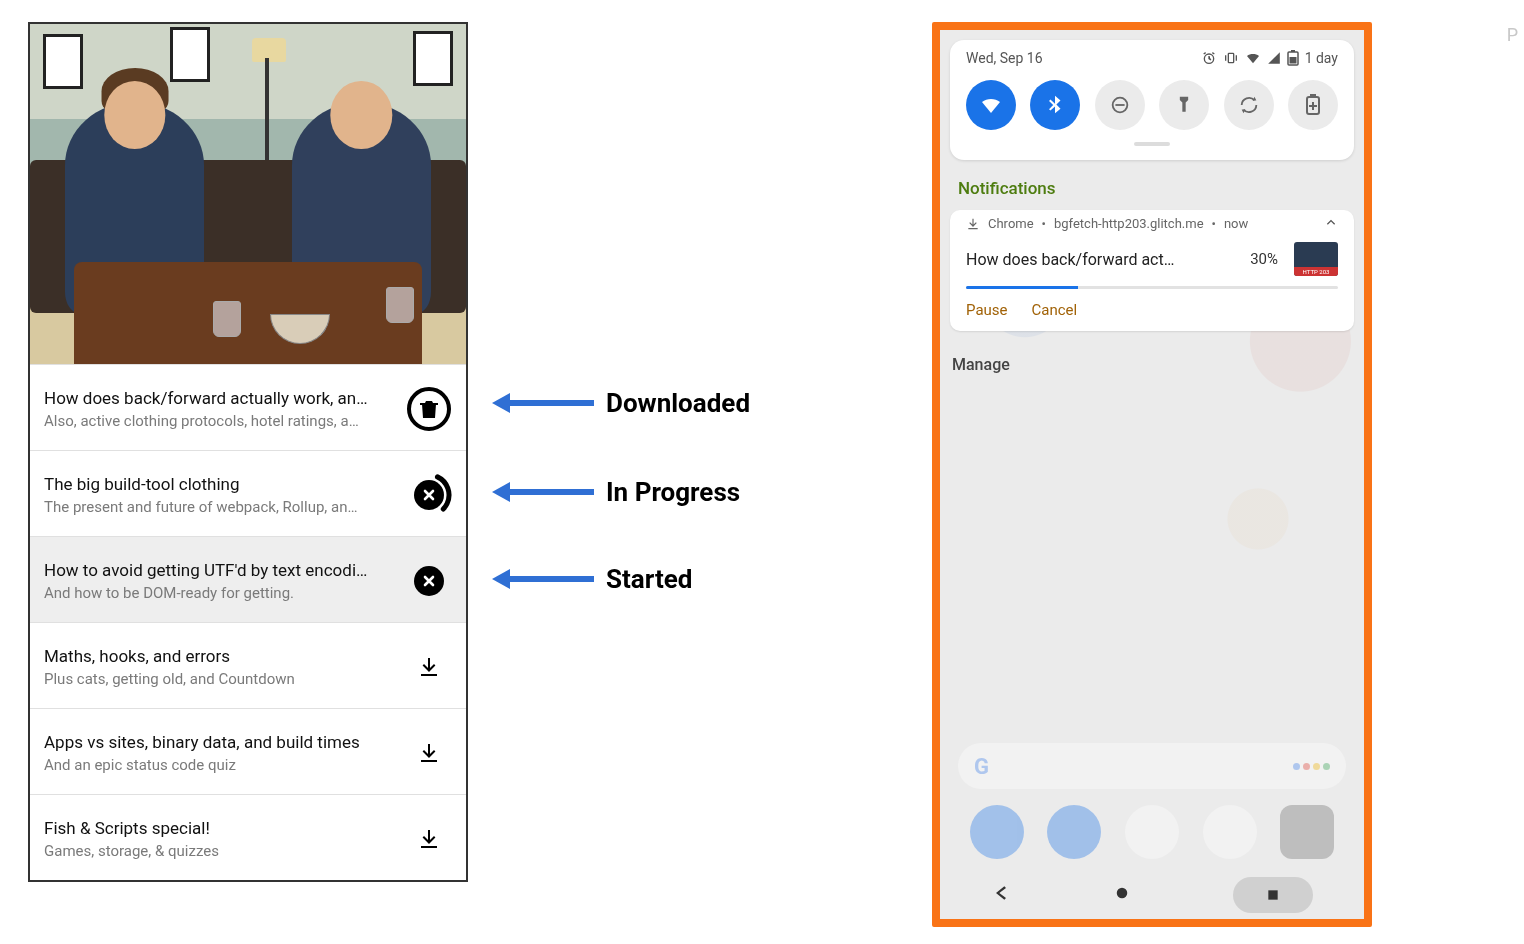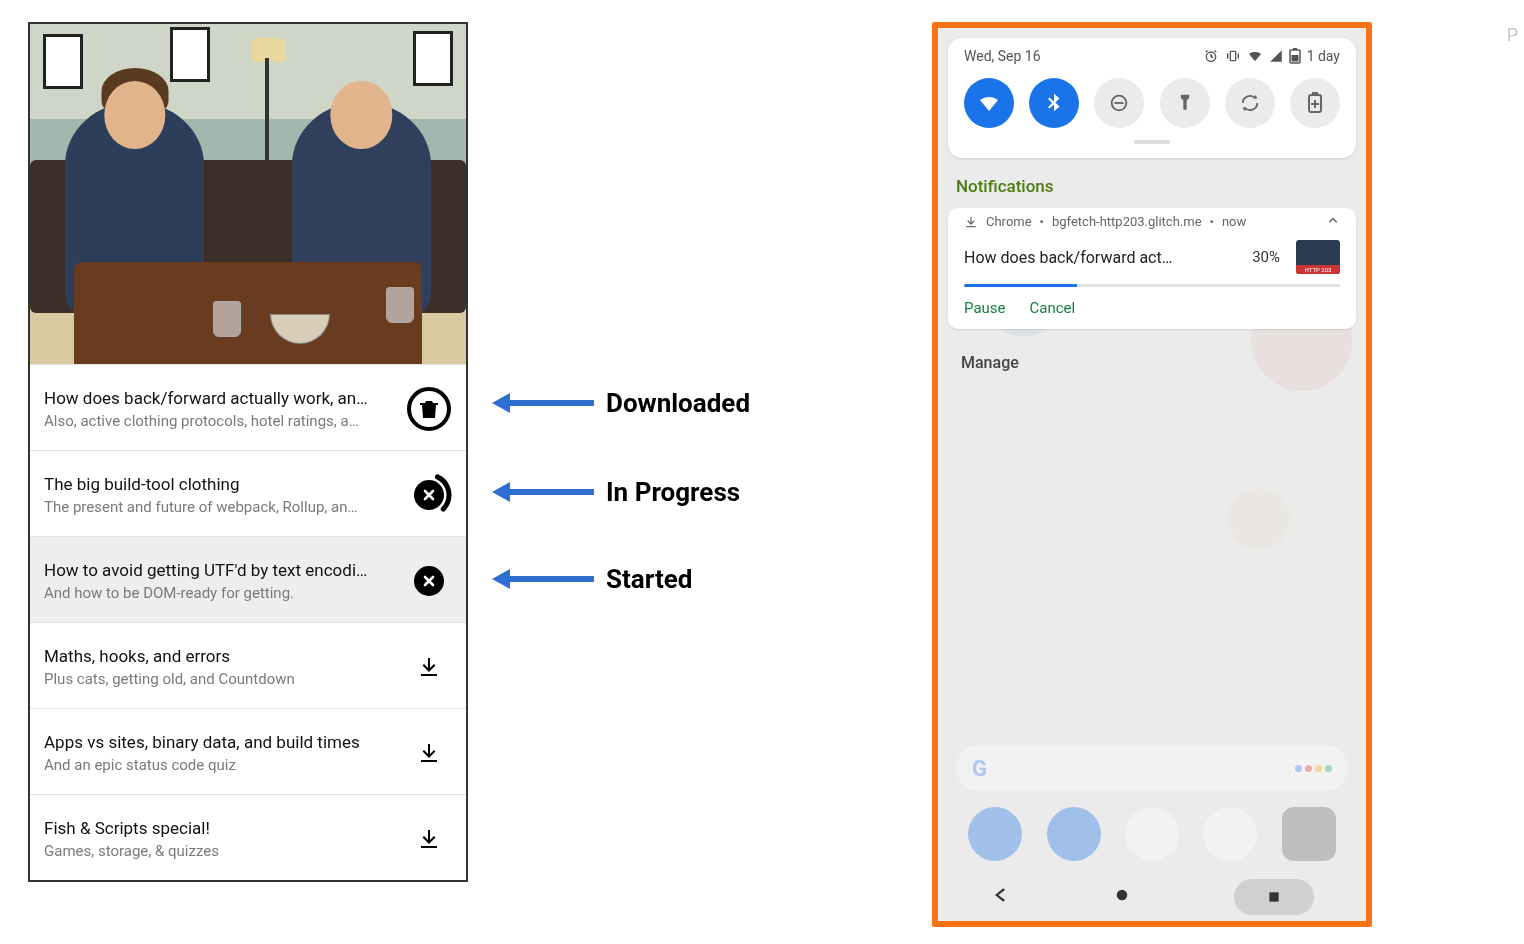--- a/index.html
+++ b/index.html
@@ -130,21 +130,21 @@
       white-space: nowrap;
     }
     
     
     .right-panel {
       position: absolute;
       right: 152px;
       top: 22px;
       width: 440px;
       height: 905px;
-      border: 6px solid #f97316;
+      border: 8px solid #f97316;
       background: #e9e9e9;
       border-radius: 2px;
       overflow: hidden;
     }
     .home-bg {
       position:absolute; inset:0;
       background:
         radial-gradient(circle at 20% 30%, rgba(100,160,255,.25) 0 40px, transparent 41px),
         radial-gradient(circle at 85% 35%, rgba(255,120,100,.22) 0 50px, transparent 51px),
         radial-gradient(circle at 75% 55%, rgba(255,180,80,.18) 0 30px, transparent 31px),
@@ -201,25 +201,25 @@
       margin-top:10px;
     }
     .notif-title { flex:1; font-size:16px; color:#222; white-space:nowrap; overflow:hidden; text-overflow:ellipsis; }
     .notif-pct { font-size:15px; color:#333; margin-right:6px; }
     .notif-thumb { width:44px; height:34px; border-radius:3px; background:#2a3b52; position:relative; overflow:hidden; }
     .notif-thumb::after { content:"HTTP 203"; position:absolute; bottom:0; left:0; right:0; background:#c33; color:#fff; font-size:6px; text-align:center; line-height:9px; }
     .notif-progress {
       height:3px; background:#e2e2e2; border-radius:2px; margin-top:10px; position:relative; overflow:hidden;
     }
     .notif-progress-bar { position:absolute; left:0; top:0; bottom:0; background:#1a73e8; }
-    .notif-actions { display:flex; gap:24px; margin-top:12px; font-size:15px; color:#15803d; }
+    .notif-actions { display:flex; gap:24px; margin-top:12px; font-size:15px; color:#a16207; }
     
     .manage-label {
       font-size:16px; color:#444; font-weight:500;
-      padding: 24px 23px;
+      padding: 24px 12px;
     }
     
     
     .dock {
       position:absolute; left:0; right:0; bottom:60px;
       display:flex; justify-content:space-around; align-items:center;
       padding: 0 18px;
       opacity:.35;
     }
     .dock-icon { width:54px; height:54px; border-radius:50%; }

